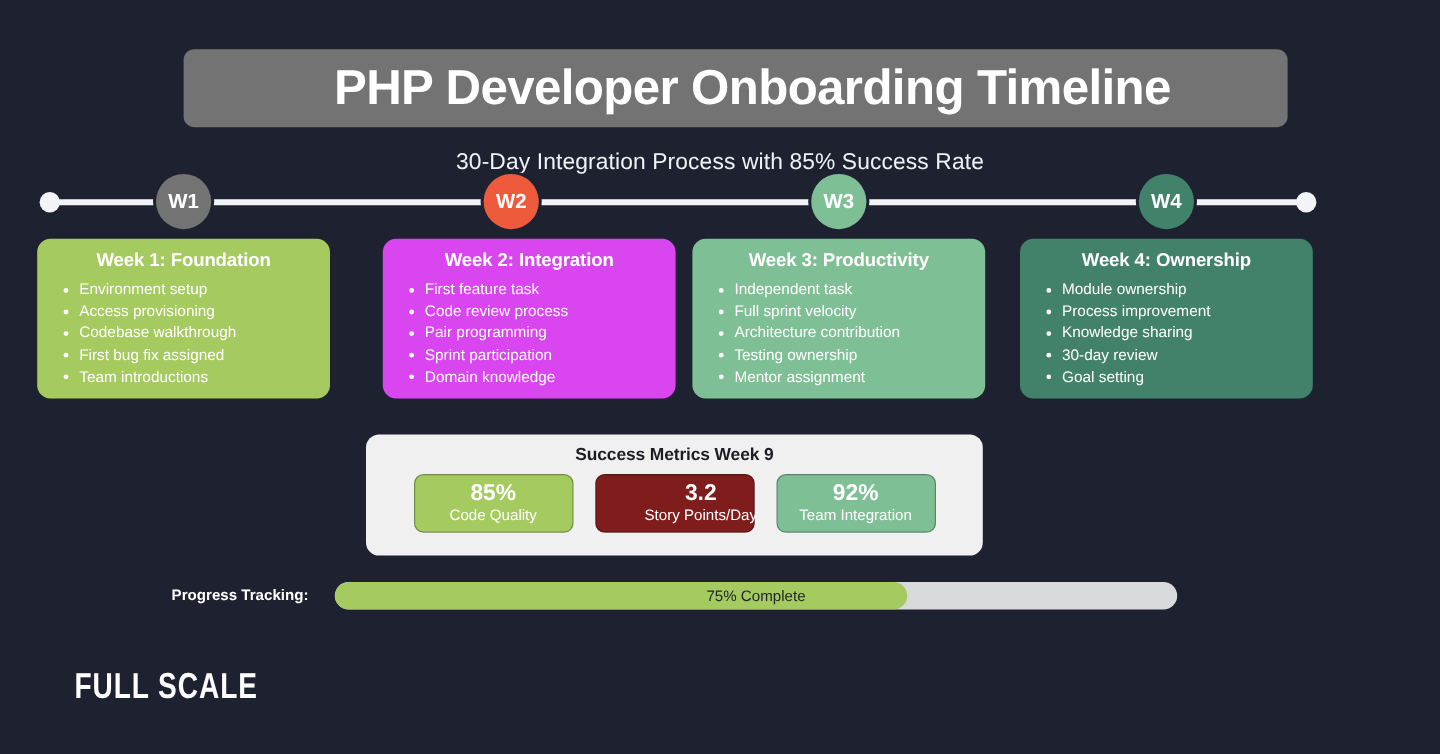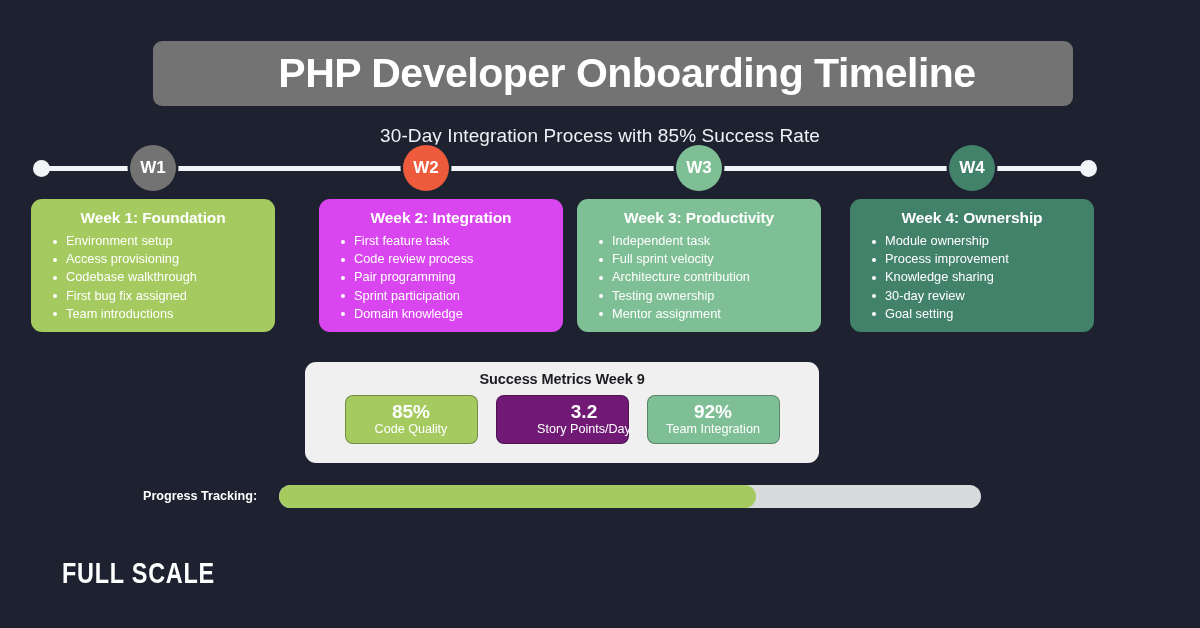--- a/index.html
+++ b/index.html
@@ -185,33 +185,34 @@
     </ul>
   </div>
 
   <div class="metrics">
     <div class="metrics-title">Success Metrics Week 9</div>
     <div class="metrics-row">
       <div class="metric" id="metric-0" style="background: rgb(165, 202, 95);">
         <span class="val">85%</span>
         <span class="lbl">Code Quality</span>
       </div>
-      <div class="metric" id="metric-1" style="background: #701a75; padding-left: 44px;">
+      <div class="metric" id="metric-1" style="background: #7f1d1d; padding-left: 44px;">
         <span class="val">3.2</span>
         <span class="lbl">Story Points/Day</span>
       </div>
       <div class="metric" id="metric-2" style="background: rgb(127, 191, 149);">
         <span class="val">92%</span>
         <span class="lbl">Team Integration</span>
       </div>
     </div>
   </div>
 
   <div class="progress-wrap">
     <div class="progress-label">Progress Tracking:</div>
     <div class="progress-track">
       <div class="progress-fill" id="progress-fill" style="width: 68%;"></div>
     </div>
+    <div class="progress-text">75% Complete</div>
   </div>
 
   <div class="logo">FULL SCALE</div>
 
 </div>
 
 </body></html>

